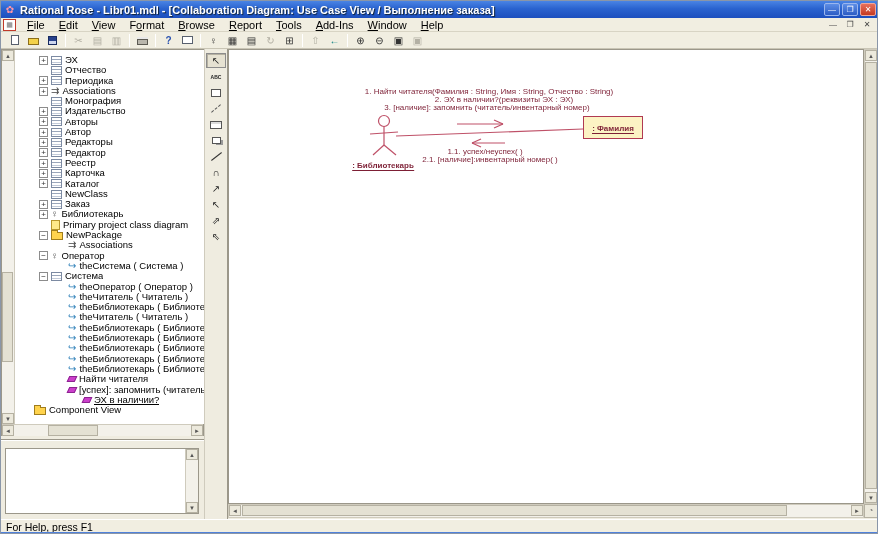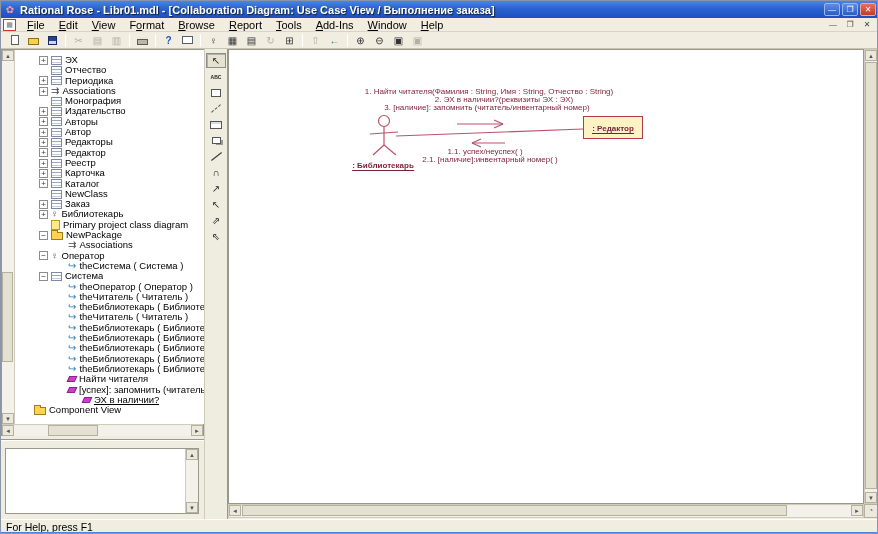--- a/index.html
+++ b/index.html
@@ -430,21 +430,21 @@
           </g>
         </svg>
 
         <div class="dmsg" style="left:260px;top:37px;">1. Найти читателя(Фамилия : String, Имя : String, Отчество : String)</div>
         <div class="dmsg" style="left:275px;top:45px;">2. ЭХ в наличии?(реквизиты ЭХ : ЭХ)</div>
         <div class="dmsg" style="left:258px;top:53px;">3. [наличие]: запомнить (читатель/инвентарный номер)</div>
         <div class="dmsg" style="left:256px;top:97px;">1.1. успех/неуспех( )</div>
         <div class="dmsg" style="left:261px;top:105px;">2.1. [наличие]:инвентарный номер( )</div>
 
         <div class="system-box">
-          <span class="dlabel">: Редактор</span>
+          <span class="dlabel">: Фамилия</span>
         </div>
         <div class="dlabel" style="left:154px;top:111px;">: Библиотекарь</div>
       </div>
 
       <div class="canvas-vscroll">
         <span class="sbtn" style="left:0;top:0;">▲</span>
         <span class="sbtn" style="left:0;bottom:0;">▼</span>
         <span class="sthumb" style="left:0;top:12px;width:12px;height:427px;"></span>
       </div>
       <div class="canvas-hscroll">

